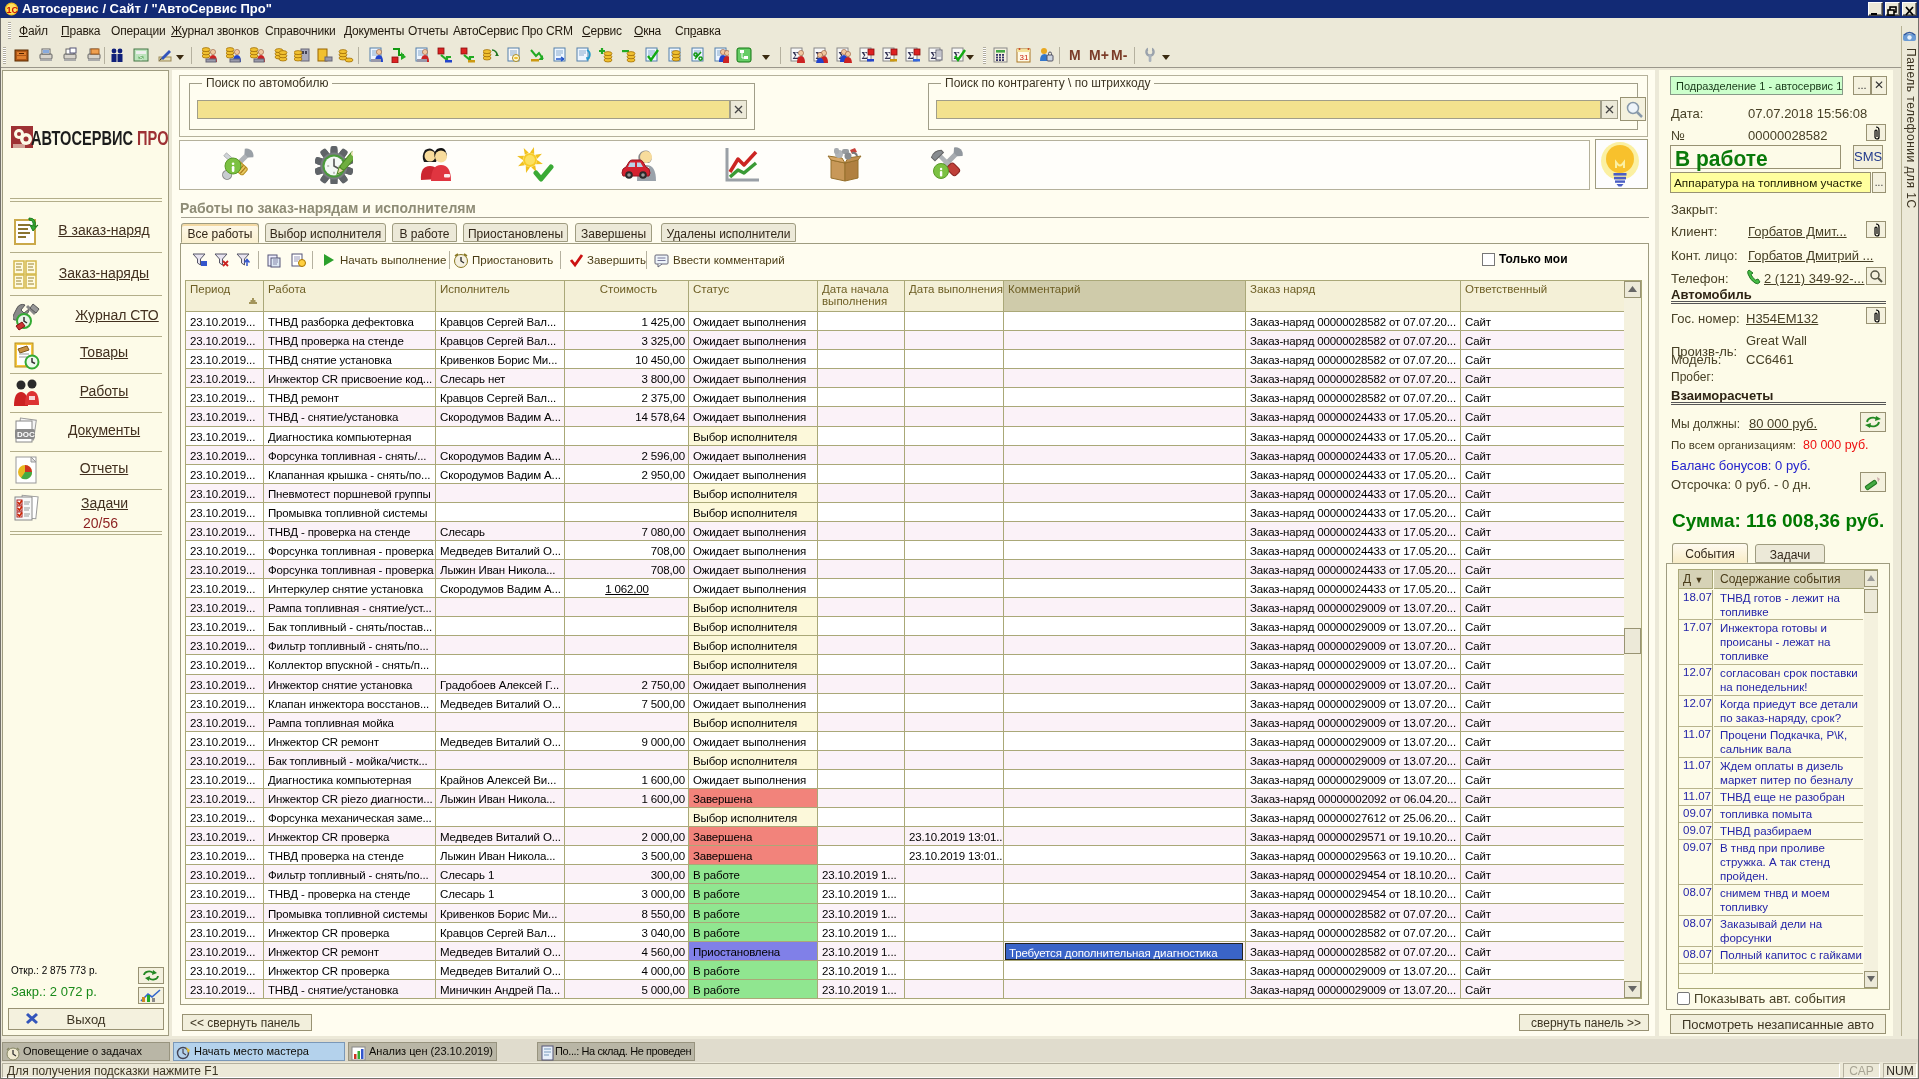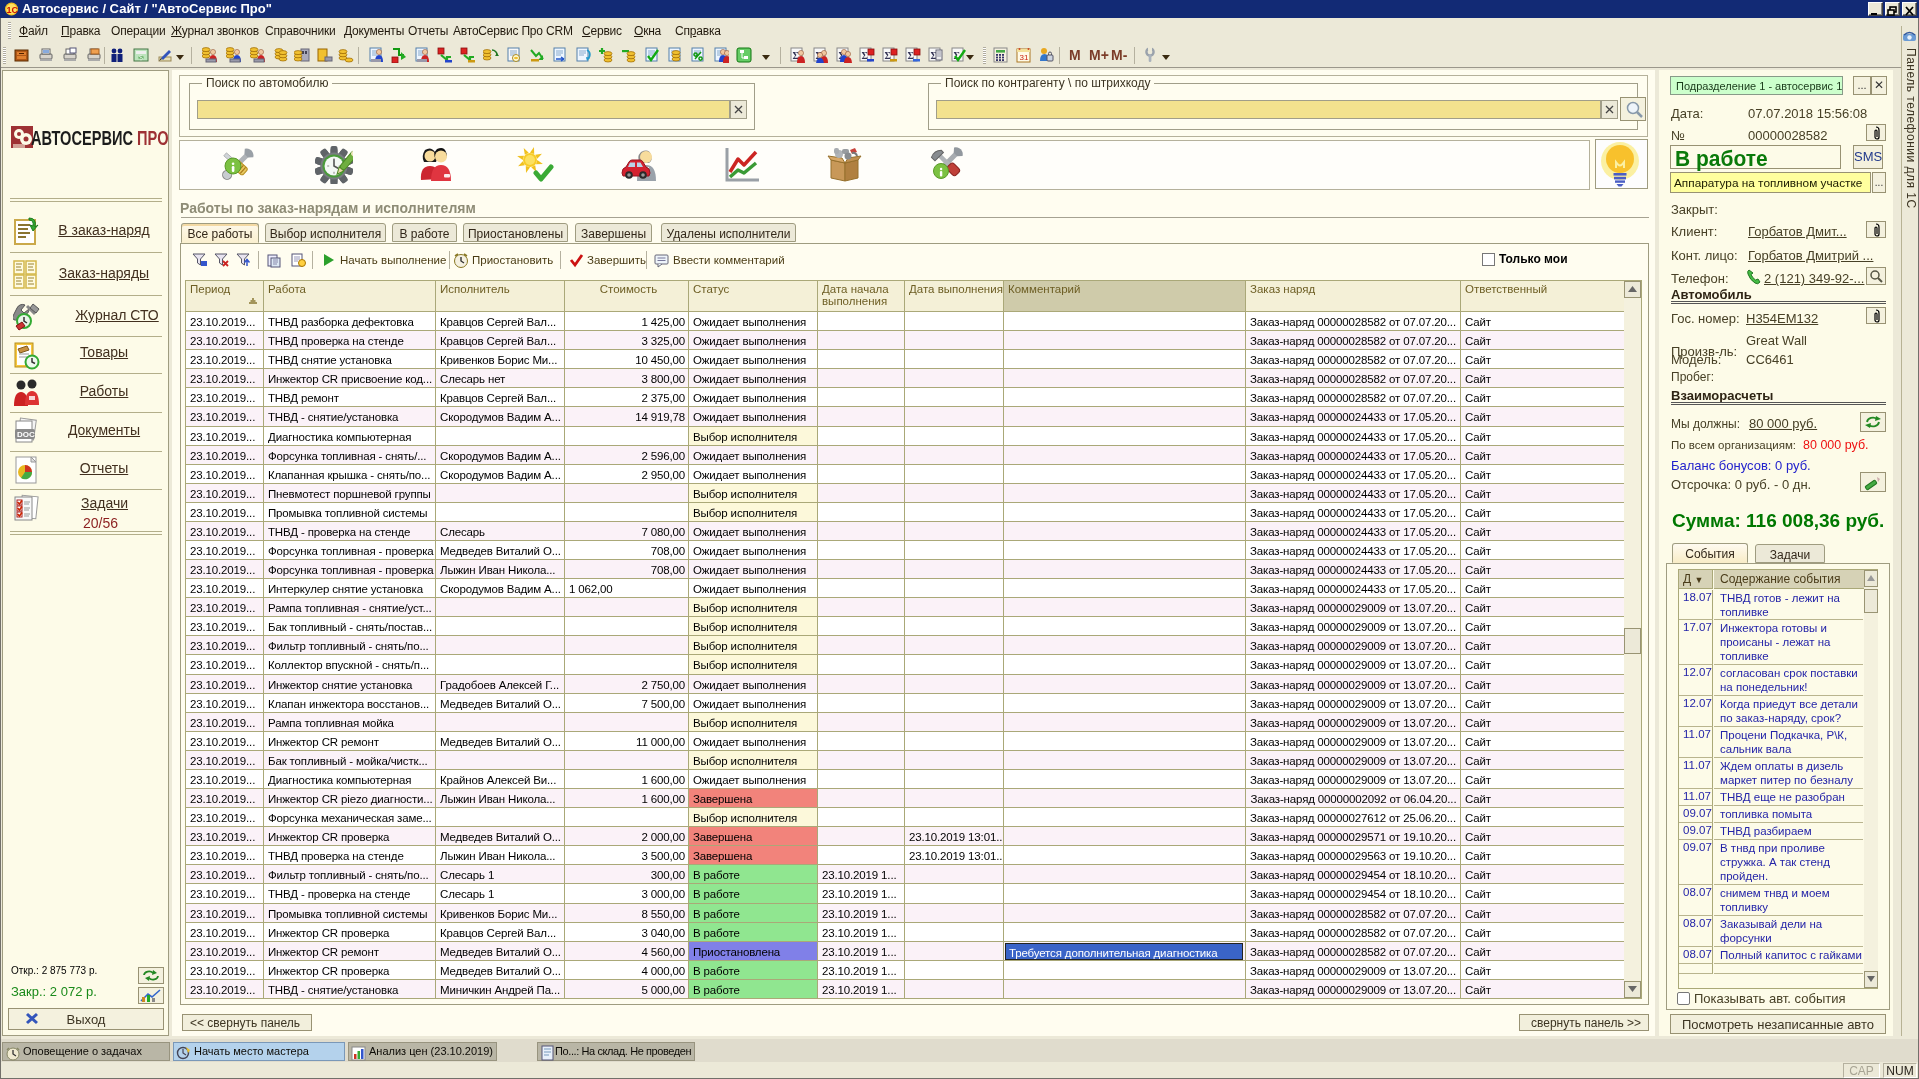--- a/index.html
+++ b/index.html
@@ -754,21 +754,21 @@
 <div class="cell" style="left:646px;top:318.3px;width:86px;height:19.1px;padding:1px 3px 0 4px;"></div>
 <div class="cell" style="left:733px;top:318.3px;width:98px;height:19.1px;padding:1px 3px 0 4px;"></div>
 <div class="cell" style="left:832px;top:318.3px;width:241px;height:19.1px;padding:1px 3px 0 4px;"></div>
 <div class="cell" style="left:1074px;top:318.3px;width:214px;height:19.1px;padding:1px 3px 0 4px;">Заказ-наряд 00000028582 от 07.07.20...</div>
 <div class="cell" style="left:1289px;top:318.3px;width:163px;height:19.1px;padding:1px 3px 0 4px;">Сайт</div>
 <div class="abs" style="left:14px;top:336.4px;width:1455px;height:1px;background:#aaa878"></div>
 <div class="abs" style="left:14px;top:337.4px;width:1455px;height:19.1px;background:#fbf2f8"></div>
 <div class="cell" style="left:14px;top:337.4px;width:77px;height:19.1px;padding:1px 3px 0 4px;">23.10.2019...</div>
 <div class="cell" style="left:92px;top:337.4px;width:171px;height:19.1px;padding:1px 3px 0 4px;">ТНВД - снятие/установка</div>
 <div class="cell" style="left:264px;top:337.4px;width:128px;height:19.1px;padding:1px 3px 0 4px;">Скородумов Вадим А...</div>
-<div class="cell" style="left:393px;top:337.4px;width:123px;height:19.1px;padding:1px 3px 0 4px;text-align:right;">14 919,78</div>
+<div class="cell" style="left:393px;top:337.4px;width:123px;height:19.1px;padding:1px 3px 0 4px;text-align:right;">14 578,64</div>
 <div class="cell" style="left:517px;top:337.4px;width:128px;height:19.1px;padding:1px 3px 0 4px;">Ожидает выполнения</div>
 <div class="cell" style="left:646px;top:337.4px;width:86px;height:19.1px;padding:1px 3px 0 4px;"></div>
 <div class="cell" style="left:733px;top:337.4px;width:98px;height:19.1px;padding:1px 3px 0 4px;"></div>
 <div class="cell" style="left:832px;top:337.4px;width:241px;height:19.1px;padding:1px 3px 0 4px;"></div>
 <div class="cell" style="left:1074px;top:337.4px;width:214px;height:19.1px;padding:1px 3px 0 4px;">Заказ-наряд 00000024433 от 17.05.20...</div>
 <div class="cell" style="left:1289px;top:337.4px;width:163px;height:19.1px;padding:1px 3px 0 4px;">Сайт</div>
 <div class="abs" style="left:14px;top:355.5px;width:1455px;height:1px;background:#aaa878"></div>
 <div class="abs" style="left:14px;top:356.5px;width:1455px;height:19.1px;background:#ffffff"></div>
 <div class="cell" style="left:14px;top:356.5px;width:77px;height:19.1px;padding:1px 3px 0 4px;">23.10.2019...</div>
 <div class="cell" style="left:92px;top:356.5px;width:171px;height:19.1px;padding:1px 3px 0 4px;">Диагностика компьютерная</div>
@@ -862,21 +862,21 @@
 <div class="cell" style="left:646px;top:490.0px;width:86px;height:19.1px;padding:1px 3px 0 4px;"></div>
 <div class="cell" style="left:733px;top:490.0px;width:98px;height:19.1px;padding:1px 3px 0 4px;"></div>
 <div class="cell" style="left:832px;top:490.0px;width:241px;height:19.1px;padding:1px 3px 0 4px;"></div>
 <div class="cell" style="left:1074px;top:490.0px;width:214px;height:19.1px;padding:1px 3px 0 4px;">Заказ-наряд 00000024433 от 17.05.20...</div>
 <div class="cell" style="left:1289px;top:490.0px;width:163px;height:19.1px;padding:1px 3px 0 4px;">Сайт</div>
 <div class="abs" style="left:14px;top:508.1px;width:1455px;height:1px;background:#aaa878"></div>
 <div class="abs" style="left:14px;top:509.1px;width:1455px;height:19.1px;background:#ffffff"></div>
 <div class="cell" style="left:14px;top:509.1px;width:77px;height:19.1px;padding:1px 3px 0 4px;">23.10.2019...</div>
 <div class="cell" style="left:92px;top:509.1px;width:171px;height:19.1px;padding:1px 3px 0 4px;">Интеркулер снятие установка</div>
 <div class="cell" style="left:264px;top:509.1px;width:128px;height:19.1px;padding:1px 3px 0 4px;">Скородумов Вадим А...</div>
-<div class="cell" style="left:393px;top:509.1px;width:123px;height:19.1px;padding:1px 3px 0 4px;text-align:left;">1 062,00</div>
+<div class="cell" style="left:393px;top:509.1px;width:123px;height:19.1px;padding:1px 3px 0 4px;text-align:center;text-decoration:underline;">1 062,00</div>
 <div class="cell" style="left:517px;top:509.1px;width:128px;height:19.1px;padding:1px 3px 0 4px;">Ожидает выполнения</div>
 <div class="cell" style="left:646px;top:509.1px;width:86px;height:19.1px;padding:1px 3px 0 4px;"></div>
 <div class="cell" style="left:733px;top:509.1px;width:98px;height:19.1px;padding:1px 3px 0 4px;"></div>
 <div class="cell" style="left:832px;top:509.1px;width:241px;height:19.1px;padding:1px 3px 0 4px;"></div>
 <div class="cell" style="left:1074px;top:509.1px;width:214px;height:19.1px;padding:1px 3px 0 4px;">Заказ-наряд 00000024433 от 17.05.20...</div>
 <div class="cell" style="left:1289px;top:509.1px;width:163px;height:19.1px;padding:1px 3px 0 4px;">Сайт</div>
 <div class="abs" style="left:14px;top:527.2px;width:1455px;height:1px;background:#aaa878"></div>
 <div class="abs" style="left:14px;top:528.2px;width:1455px;height:19.1px;background:#fbf2f8"></div>
 <div class="cell" style="left:14px;top:528.2px;width:77px;height:19.1px;padding:1px 3px 0 4px;">23.10.2019...</div>
 <div class="cell" style="left:92px;top:528.2px;width:171px;height:19.1px;padding:1px 3px 0 4px;">Рампа топливная - снятие/уст...</div>
@@ -958,21 +958,21 @@
 <div class="cell" style="left:646px;top:642.7px;width:86px;height:19.1px;padding:1px 3px 0 4px;"></div>
 <div class="cell" style="left:733px;top:642.7px;width:98px;height:19.1px;padding:1px 3px 0 4px;"></div>
 <div class="cell" style="left:832px;top:642.7px;width:241px;height:19.1px;padding:1px 3px 0 4px;"></div>
 <div class="cell" style="left:1074px;top:642.7px;width:214px;height:19.1px;padding:1px 3px 0 4px;">Заказ-наряд 00000029009 от 13.07.20...</div>
 <div class="cell" style="left:1289px;top:642.7px;width:163px;height:19.1px;padding:1px 3px 0 4px;">Сайт</div>
 <div class="abs" style="left:14px;top:660.8px;width:1455px;height:1px;background:#aaa878"></div>
 <div class="abs" style="left:14px;top:661.8px;width:1455px;height:19.1px;background:#ffffff"></div>
 <div class="cell" style="left:14px;top:661.8px;width:77px;height:19.1px;padding:1px 3px 0 4px;">23.10.2019...</div>
 <div class="cell" style="left:92px;top:661.8px;width:171px;height:19.1px;padding:1px 3px 0 4px;">Инжектор CR ремонт</div>
 <div class="cell" style="left:264px;top:661.8px;width:128px;height:19.1px;padding:1px 3px 0 4px;">Медведев Виталий О...</div>
-<div class="cell" style="left:393px;top:661.8px;width:123px;height:19.1px;padding:1px 3px 0 4px;text-align:right;">11 000,00</div>
+<div class="cell" style="left:393px;top:661.8px;width:123px;height:19.1px;padding:1px 3px 0 4px;text-align:right;">9 000,00</div>
 <div class="cell" style="left:517px;top:661.8px;width:128px;height:19.1px;padding:1px 3px 0 4px;">Ожидает выполнения</div>
 <div class="cell" style="left:646px;top:661.8px;width:86px;height:19.1px;padding:1px 3px 0 4px;"></div>
 <div class="cell" style="left:733px;top:661.8px;width:98px;height:19.1px;padding:1px 3px 0 4px;"></div>
 <div class="cell" style="left:832px;top:661.8px;width:241px;height:19.1px;padding:1px 3px 0 4px;"></div>
 <div class="cell" style="left:1074px;top:661.8px;width:214px;height:19.1px;padding:1px 3px 0 4px;">Заказ-наряд 00000029009 от 13.07.20...</div>
 <div class="cell" style="left:1289px;top:661.8px;width:163px;height:19.1px;padding:1px 3px 0 4px;">Сайт</div>
 <div class="abs" style="left:14px;top:679.8px;width:1455px;height:1px;background:#aaa878"></div>
 <div class="abs" style="left:14px;top:680.8px;width:1455px;height:19.1px;background:#fbf2f8"></div>
 <div class="cell" style="left:14px;top:680.8px;width:77px;height:19.1px;padding:1px 3px 0 4px;">23.10.2019...</div>
 <div class="cell" style="left:92px;top:680.8px;width:171px;height:19.1px;padding:1px 3px 0 4px;">Бак топливный - мойка/чистк...</div>
@@ -1290,17 +1290,18 @@
       <rect x="6.5" y="6" width="2.5" height="8" fill="#33aa33"></rect>
       <rect x="10" y="4" width="2.5" height="10" fill="#3355cc"></rect>
     </svg>
 <div class="taskbtn" style="left:537px;width:158px;padding-left:17px;letter-spacing:-0.4px">По...: На склад. Не проведен</div>
 <svg class="abs" style="left:540px;top:6px" width="16" height="16">
       <rect x="2" y="1" width="11" height="14" fill="#e8f0fa" stroke="#557"></rect>
       <path d="M4 4h7M4 7h7M4 10h5" stroke="#7799bb"></path>
     </svg>
 </div>
 <div class="statusbar">
+<div class="abs" style="left:2px;top:1px;width:1838px;height:15px;border:1px solid #b5b19f;border-right-color:#fff;border-bottom-color:#fff;padding:0px 0 0 4px">Для получения подсказки нажмите F1</div>
 <div class="abs" style="left:1843px;top:1px;width:37px;height:15px;border:1px solid #b5b19f;border-right-color:#fff;border-bottom-color:#fff;color:#a8a494;text-align:center">CAP</div>
 <div class="abs" style="left:1883px;top:1px;width:34px;height:15px;border:1px solid #b5b19f;border-right-color:#fff;border-bottom-color:#fff;color:#26211a;text-align:center">NUM</div>
 </div>
 <div class="abs" style="left:0;top:18px;width:1px;height:1061px;background:#72706a"></div>
 <div class="abs" style="left:1918px;top:18px;width:1px;height:1061px;background:#72706a"></div>
 <div class="abs" style="left:0;top:1078px;width:1919px;height:1px;background:#72706a"></div>
 </body></html>

